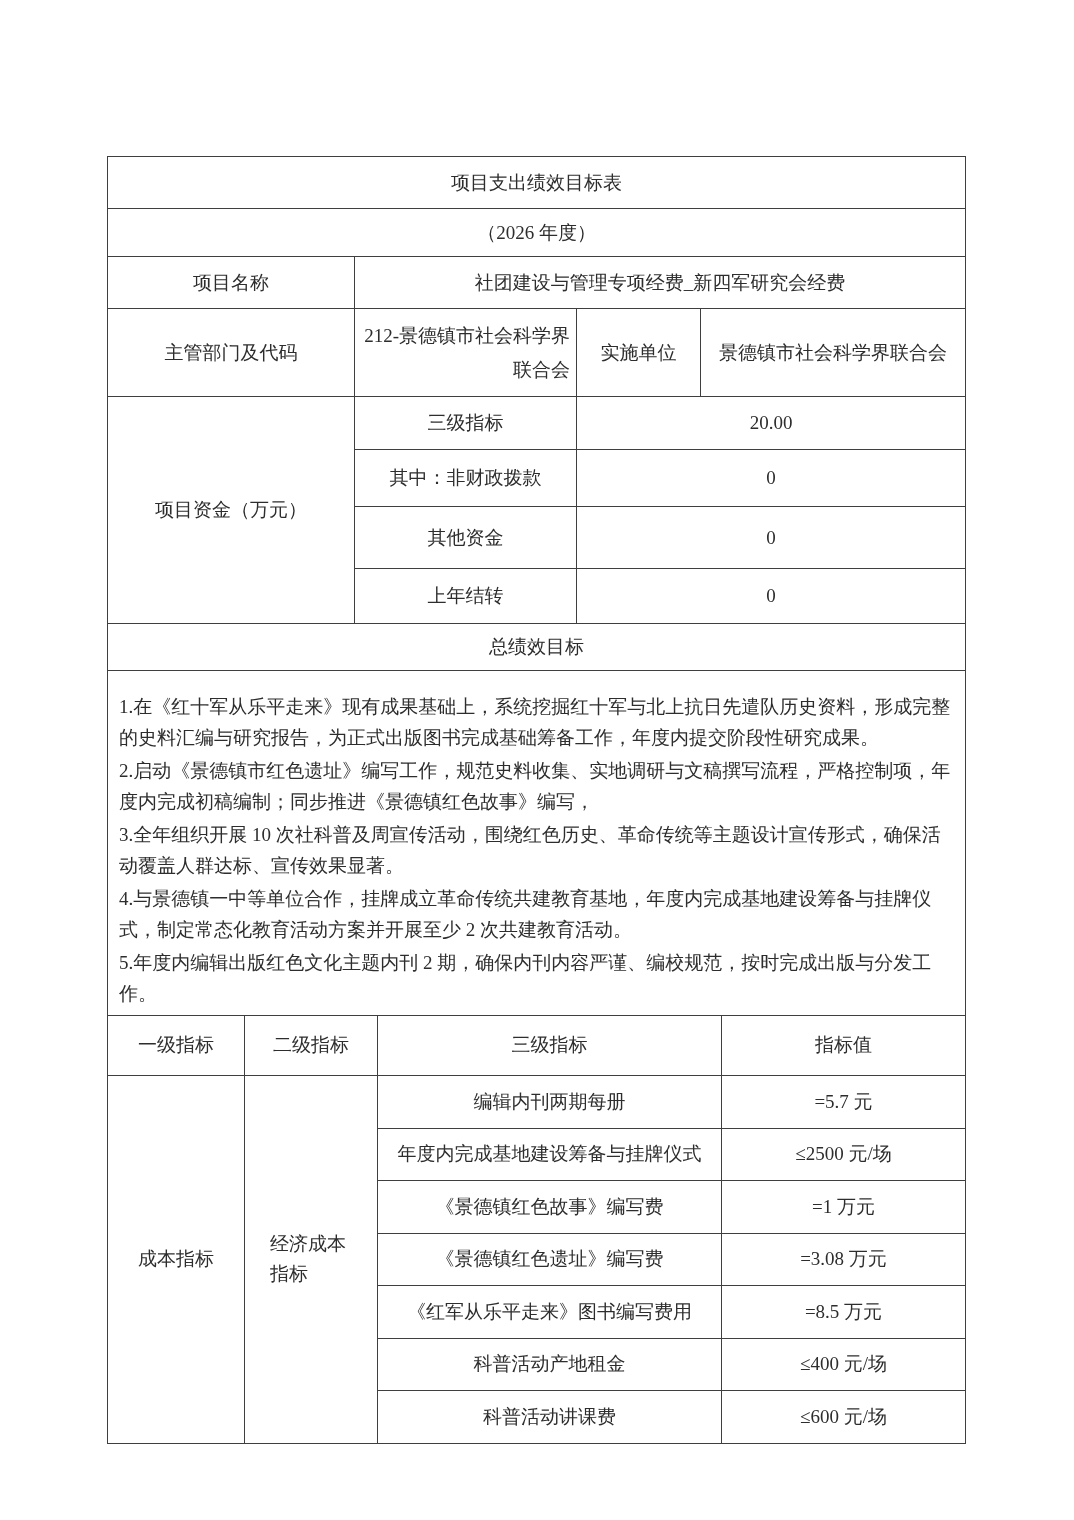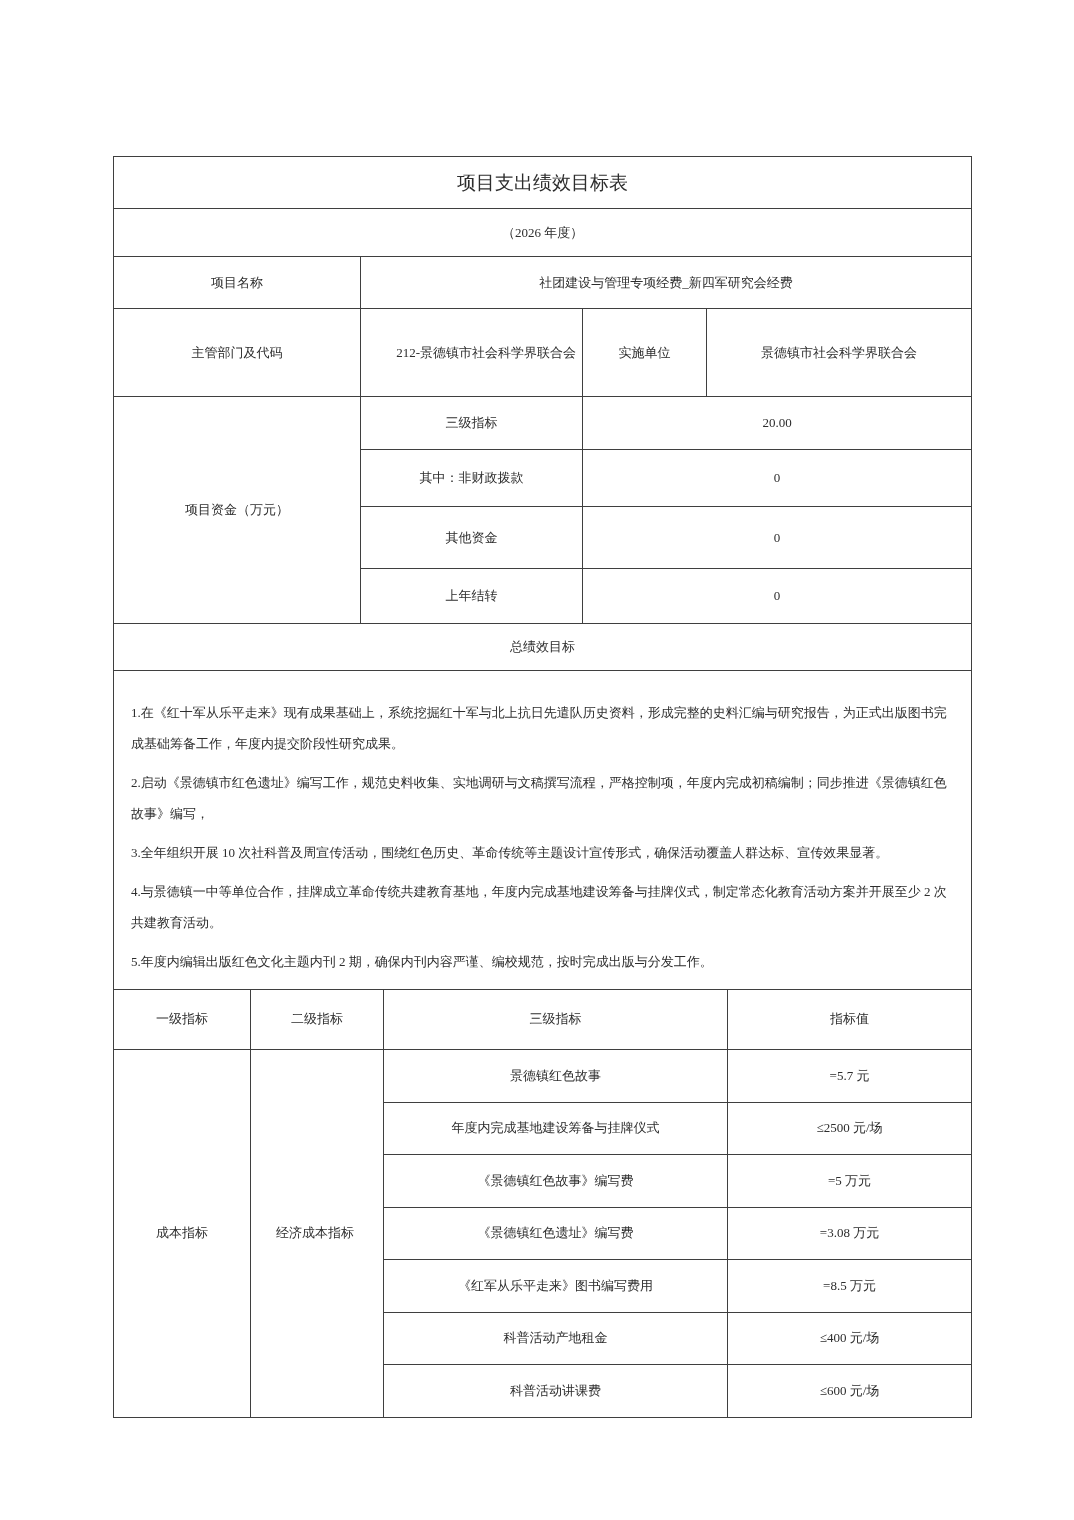--- a/index.html
+++ b/index.html
@@ -9,54 +9,54 @@
   }
   body {
     width: 1074px;
     height: 1520px;
     position: relative;
     font-family: "Liberation Serif", "DejaVu Serif", serif;
     color: #2d2d2d;
   }
   .doc {
     position: absolute;
-    left: 113px;
+    left: 107px;
     top: 156px;
     width: 858px;
   }
   table {
     border-collapse: collapse;
     table-layout: fixed;
     width: 858px;
   }
   td {
     border: 1.5px solid #3f3f3f;
     text-align: center;
     vertical-align: middle;
-    font-size: 13px;
+    font-size: 19px;
     padding: 2px 6px;
     overflow: hidden;
   }
   .t2 { margin-top: -1.5px; }
   .doc-title { font-size: 19px; }
   .two-line { line-height: 34px; text-align: right; }
   .wrap-narrow {
     display: inline-block;
     width: 82px;
     line-height: 30px;
     text-align: left;
   }
   .goal-cell {
     text-align: left;
     vertical-align: top;
     padding: 18px 9px 4px 9px;
     line-height: 31px;
     height: 276px;
   }
-  .goal-item { margin: 8px; }
+  .goal-item { margin: 2px; }
 </style>
 </head>
 <body>
 
 <div class="doc">
 
   <table>
     <colgroup>
       <col style="width:247px">
         <col style="width:222px">
@@ -122,30 +122,30 @@
     <tbody>
         <tr style="height:60px">
       <td>一级指标</td>
       <td>二级指标</td>
       <td>三级指标</td>
       <td>指标值</td>
     </tr>
     <tr style="height:53px">
       <td rowspan="7">成本指标</td>
       <td rowspan="7"><span class="wrap-narrow">经济成本指标</span></td>
-      <td>景德镇红色故事</td>
+      <td>编辑内刊两期每册</td>
       <td>=5.7 元</td>
     </tr>
     <tr style="height:52px">
       <td>年度内完成基地建设筹备与挂牌仪式</td>
       <td>≤2500 元/场</td>
     </tr>
     <tr style="height:53px">
       <td>《景德镇红色故事》编写费</td>
-      <td>=5 万元</td>
+      <td>=1 万元</td>
     </tr>
     <tr style="height:52px">
       <td>《景德镇红色遗址》编写费</td>
       <td>=3.08 万元</td>
     </tr>
     <tr style="height:53px">
       <td>《红军从乐平走来》图书编写费用</td>
       <td>=8.5 万元</td>
     </tr>
     <tr style="height:52px">

